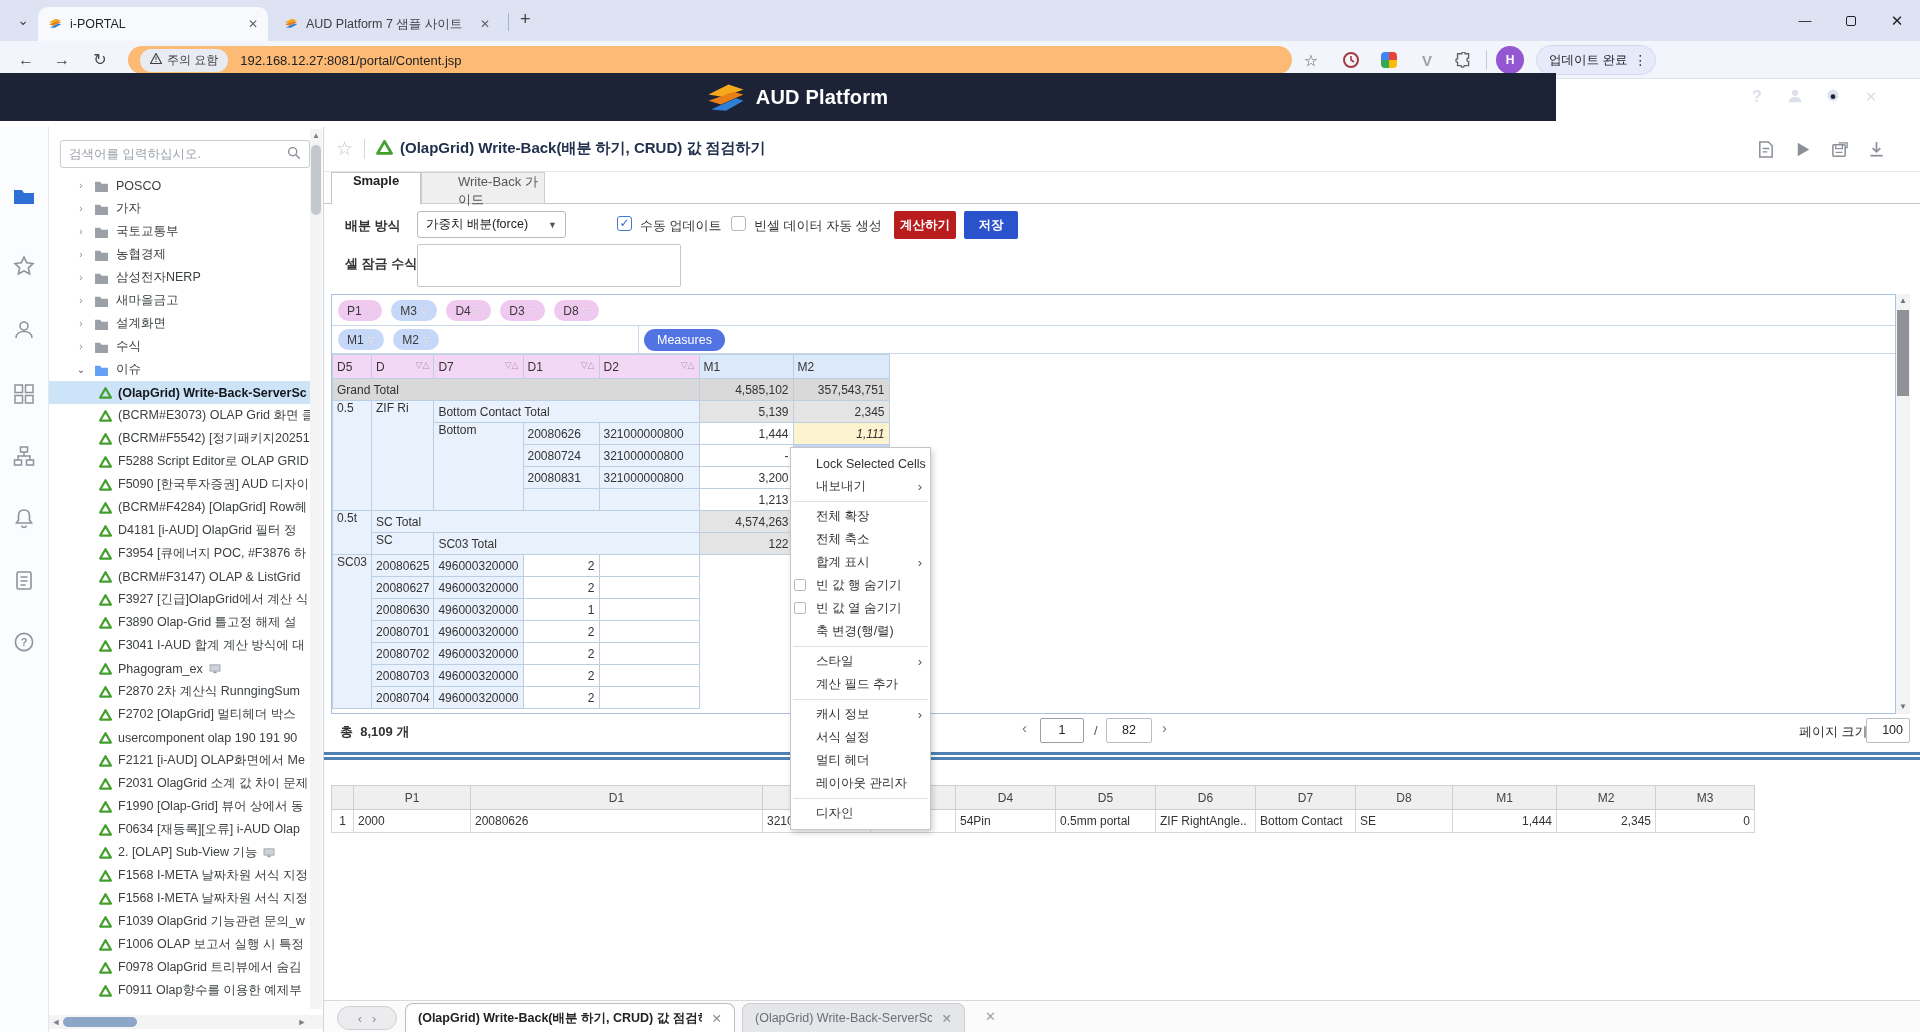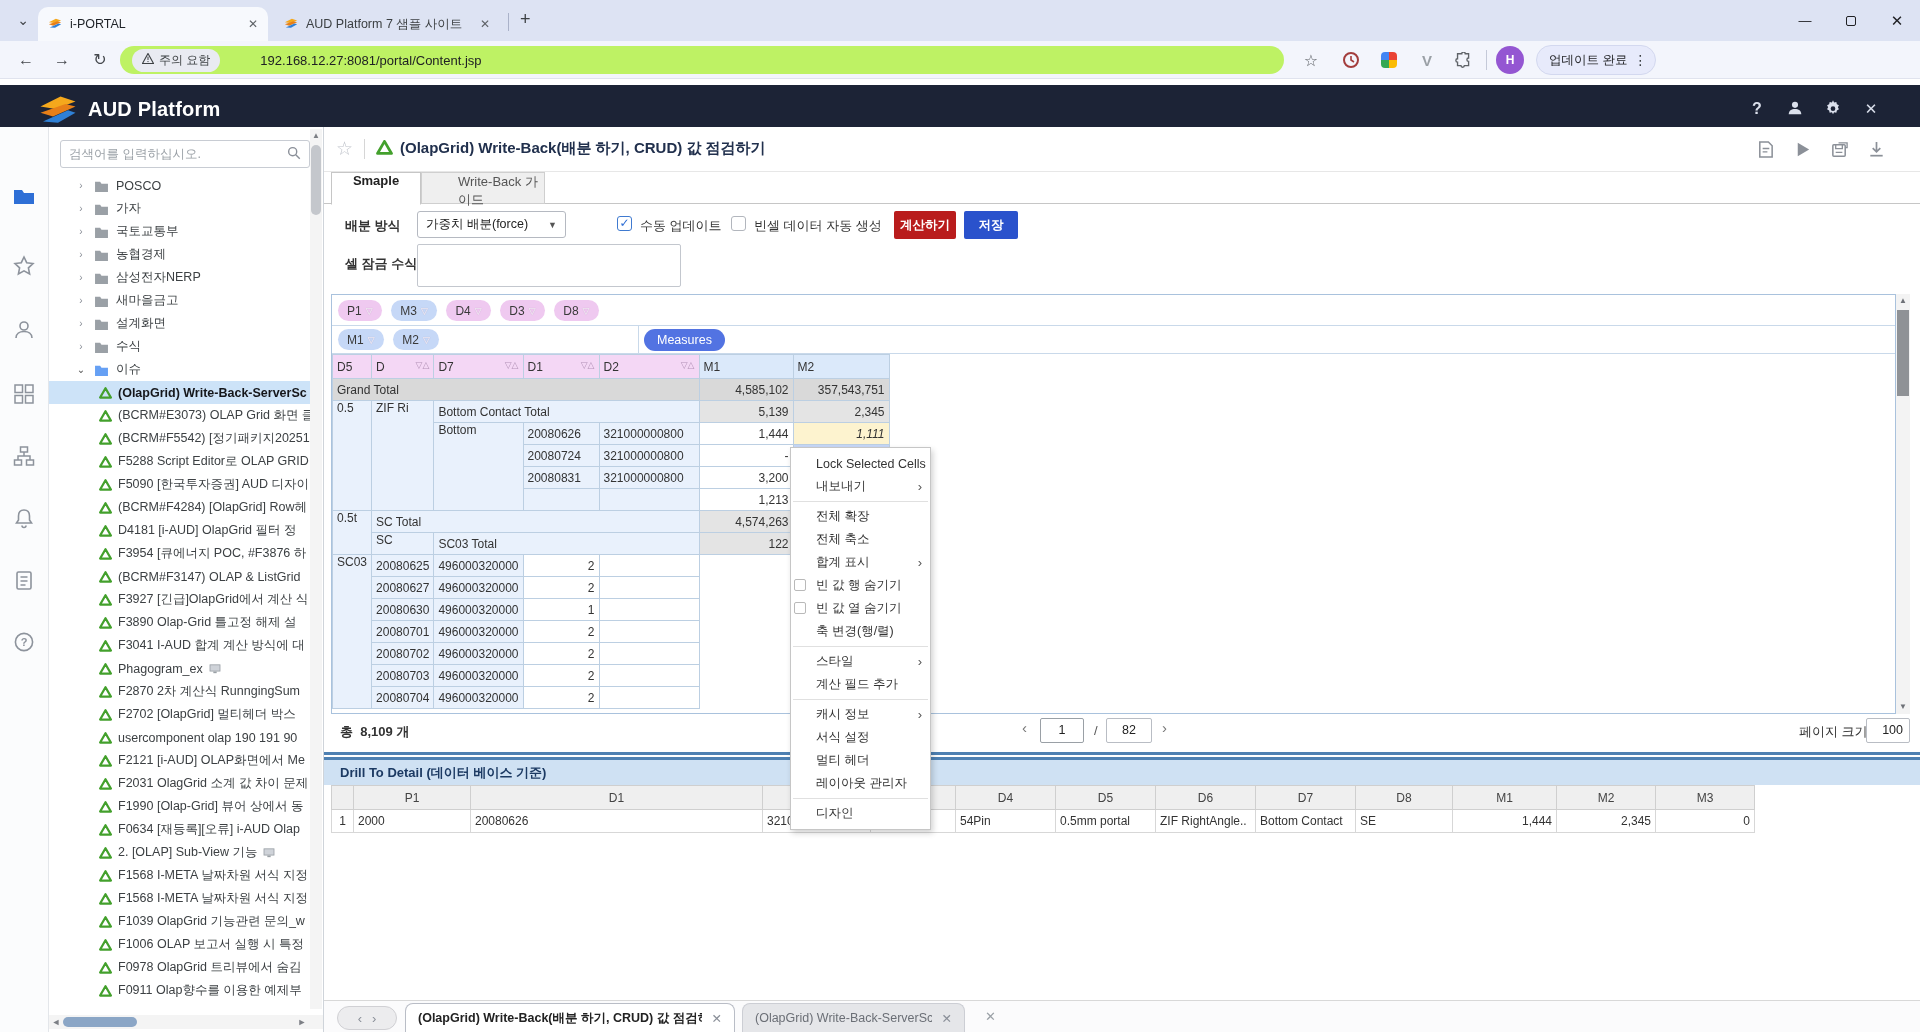--- a/index.html
+++ b/index.html
@@ -16,29 +16,29 @@
   .btab .t { margin-left:8px; color:#1f2328; font-size:12.5px; white-space:nowrap; overflow:hidden; flex:1; }
   .btab .x { color:#5f6368; font-size:12px; margin-left:8px; }
   .tab-sep { position:absolute; top:13px; width:1px; height:18px; background:#aab2c9; }
   .newtab { position:absolute; top:9px; font-size:18px; color:#3c4043; }
   .winbtns { position:absolute; right:0; top:0; height:41px; display:flex; }
   .winbtn { width:46px; height:41px; display:flex; align-items:center; justify-content:center; color:#202124; font-size:13px; }
   .winbtn .box { width:10px; height:10px; border:1.2px solid #202124; border-radius:2px; }
 
   .addrbar { position:absolute; left:0; top:41px; width:1920px; height:38px; background:#f3f5fc; border-bottom:1px solid #e0e3ee; }
   .navic { position:absolute; top:7px; width:24px; height:24px; font-size:16px; color:#45484d; text-align:center; line-height:24px; }
-  .omnibox { position:absolute; left:120px; top:5px; width:1164px; height:28px; background:#bef264; border-radius:14px; display:flex; align-items:center; padding:0 12px;gap:28px; }
+  .omnibox { position:absolute; left:128px; top:5px; width:1164px; height:28px; background:#fdba74; border-radius:14px; display:flex; align-items:center; padding:0 12px; }
   .warnchip { display:flex; align-items:center; gap:5px; background:#e9ebf2; border-radius:12px; padding:3px 10px; color:#3c4043; font-size:12px; }
   .url { margin-left:12px; color:#202124; font-size:13px; }
   .extic { position:absolute; top:8px; width:22px; height:22px; display:flex; align-items:center; justify-content:center; }
   .avatar { position:absolute; left:1496px; top:5px; width:28px; height:28px; border-radius:50%; background:#9456d2; color:#fff; font-size:12px; font-weight:bold; display:flex; align-items:center; justify-content:center; }
   .updatepill { position:absolute; left:1536px; top:4px; height:30px; background:#e7eafb; border:1px solid #d3d8ef; border-radius:15px; display:flex; align-items:center; padding:0 8px 0 12px; color:#202124; font-size:12.5px; gap:6px; }
 
   
-  .audhdr { position:absolute; left:0; top:85px; width:1920px; height:48px; background:#1c2336; display:flex; align-items:center; }
+  .audhdr { position:absolute; left:0; top:73px; width:1556px; height:48px; background:#1c2336; display:flex; align-items:center;justify-content:center; }
   .brand { color:#fff; font-size:20px; font-weight:bold; margin-left:10px; letter-spacing:.2px; }
   .hdric { position:absolute; top:14px; width:22px; height:20px; color:#dbe0ec; font-size:15px; text-align:center; line-height:20px; }
 
   
   .rail { position:absolute; left:0; top:127px; width:49px; height:905px; background:#fbfcfd; border-right:1px solid #e3e6ea; }
   .railic { position:absolute; left:13px; width:22px; height:22px; color:#8d939c; }
   .railic svg { width:22px; height:22px; }
 
   
   .sidebar { position:absolute; left:49px; top:127px; width:275px; height:905px; background:#fff; border-right:1px solid #cfd4da; overflow:hidden; }
@@ -841,23 +841,20 @@
       <span class="abs" style="left:1468px;top:9px;">페이지 크기</span>
       <span class="pgbox" style="left:1535px;width:44px;text-align:right;padding-right:6px;">100</span>
     </div>
 
     <div class="dblline">
         <div class="l1"></div>
         <div class="l2"></div>
         <div class="l1"></div>
       </div>
 
-    <div class="drillband">
-      <span class="dt">Drill To Detail (데이터 베이스 기준)</span>
-    </div>
     <table class="drill" id="drilltable">
         <colgroup>
           <col style="width:22px">
           <col style="width:117px">
           <col style="width:292px">
           <col style="width:108px">
           <col style="width:85px">
           <col style="width:100px">
           <col style="width:100px">
           <col style="width:100px">

